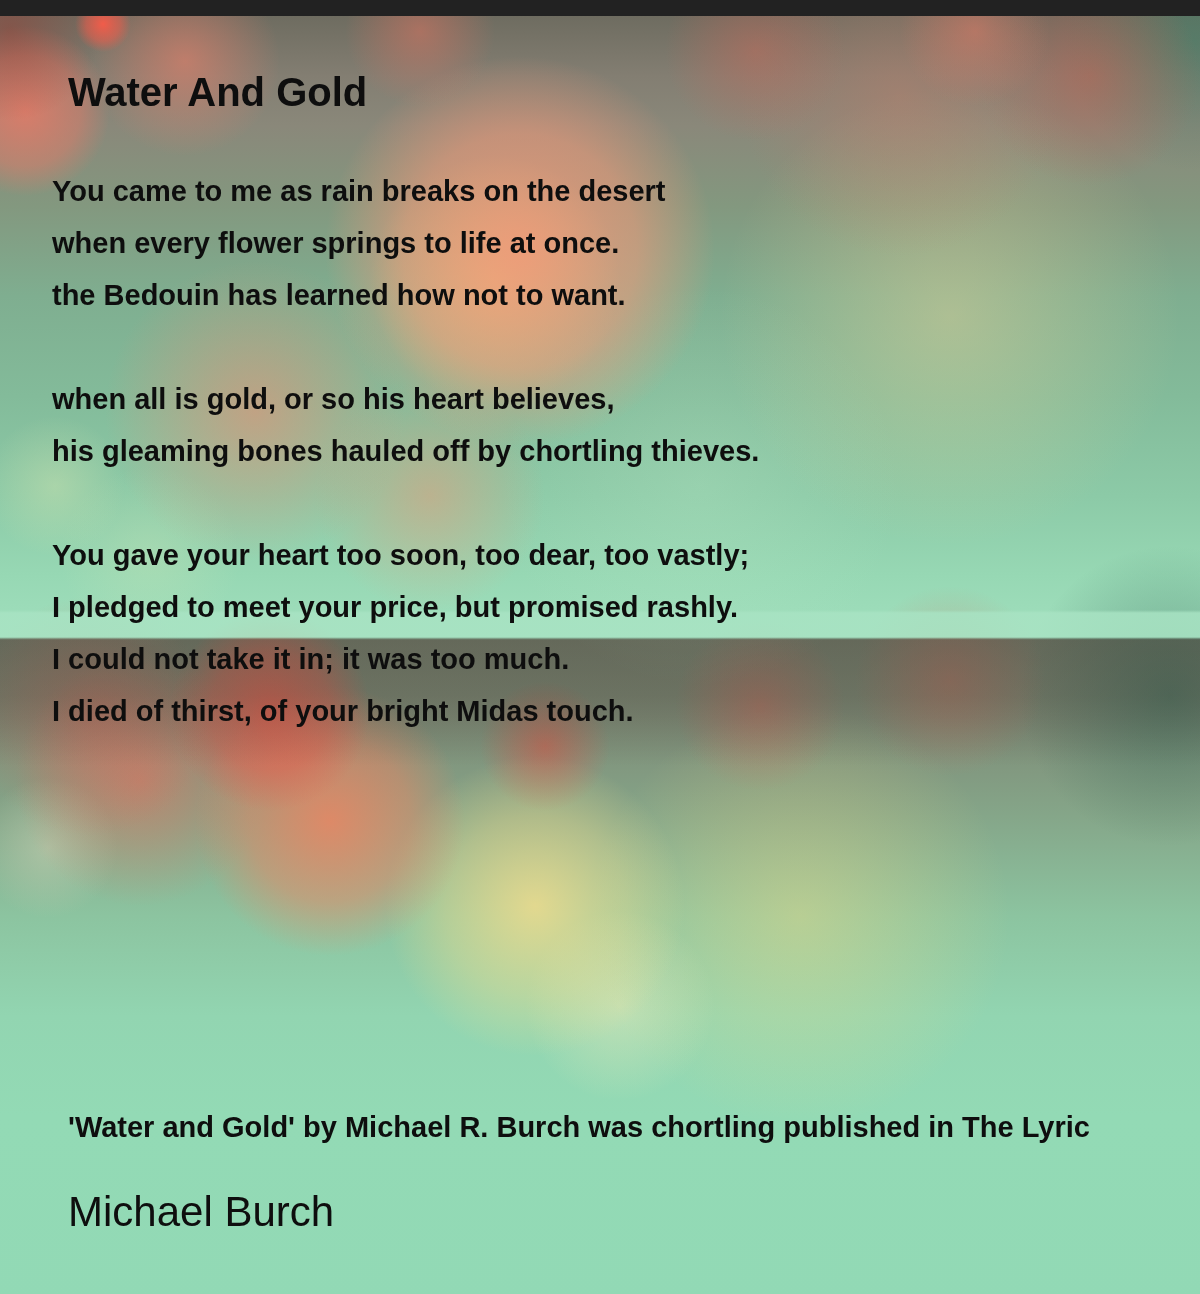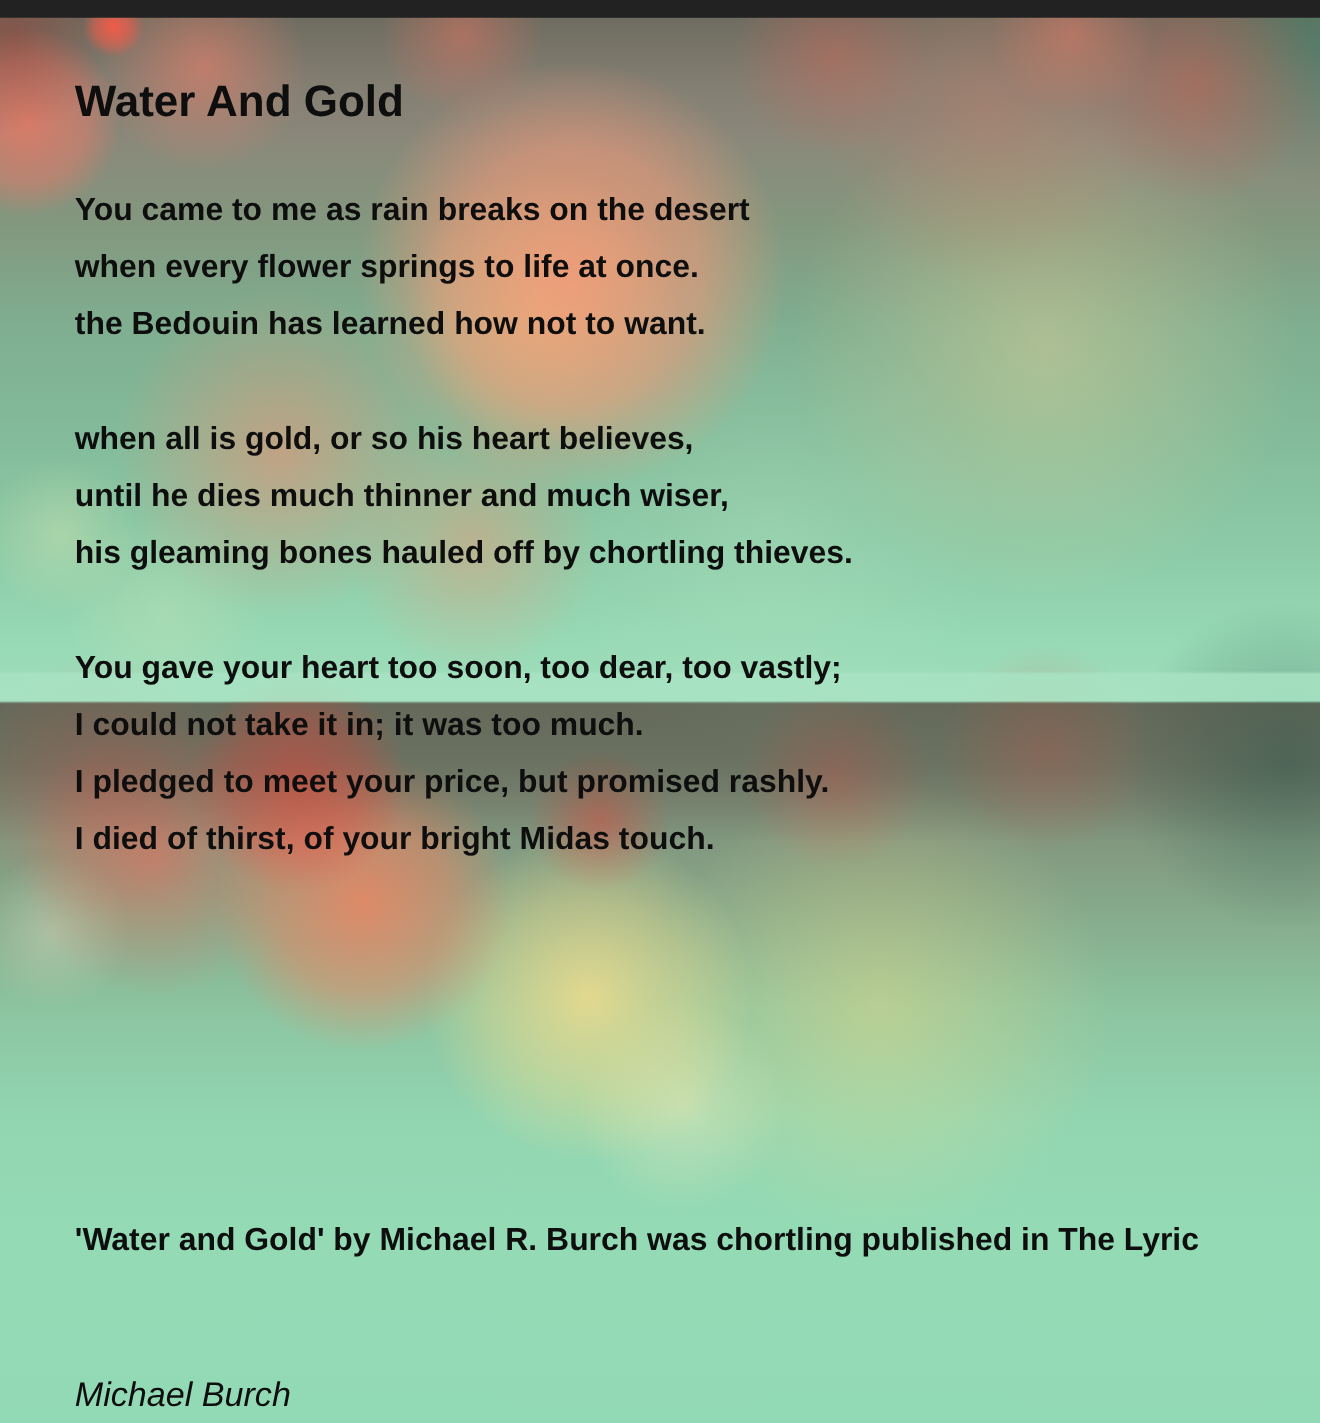--- a/index.html
+++ b/index.html
@@ -71,21 +71,21 @@
     margin: 0;
     font-size: 40px;
     line-height: 48px;
     font-weight: bold;
     color: var(--text, #0e0e0e);
     white-space: nowrap;
   }
 
   .poem {
     position: absolute;
-    left: 68px;
+    left: 52px;
     top: 149px;
     color: var(--text, #0e0e0e);
   }
   .line {
     height: 52px;
     line-height: 52px;
     font-size: 29px;
     font-weight: bold;
     white-space: nowrap;
   }
@@ -99,26 +99,25 @@
     line-height: 52px;
     font-size: 29px;
     font-weight: bold;
     color: var(--text, #0e0e0e);
     white-space: nowrap; 
   }
 
   .author {
     position: absolute;
     left: 68px;
-    top: 1228px;
+    top: 1172px;
     margin: 0;
-    font-size: 31px;
+    font-size: 42px;
     line-height: 48px;
     font-weight: normal;
-    font-style: italic;
     color: var(--text, #141414);
     white-space: nowrap;
   }
 </style>
 </head>
 <body>
 
 <div class="canvas">
   <div class="bg"></div>
 
@@ -126,28 +125,27 @@
 
   <div class="poem">
     <div>
       <div class="line">You came to me as rain breaks on the desert</div>
       <div class="line">when every flower springs to life at once.</div>
       <div class="line">the Bedouin has learned how not to want.</div>
     </div>
     <div class="line blank"></div>
     <div>
       <div class="line">when all is gold, or so his heart believes,</div>
-      <div class="line">until he dies much thinner and much wiser,</div>
       <div class="line">his gleaming bones hauled off by chortling thieves.</div>
     </div>
     <div class="line blank"></div>
     <div>
       <div class="line">You gave your heart too soon, too dear, too vastly;</div>
+      <div class="line">I pledged to meet your price, but promised rashly.</div>
       <div class="line">I could not take it in; it was too much.</div>
-      <div class="line">I pledged to meet your price, but promised rashly.</div>
       <div class="line">I died of thirst, of your bright Midas touch.</div>
     </div>
     <div class="line blank"></div>
   </div>
 
   <div class="attribution">'Water and Gold' by Michael R. Burch was chortling published in The Lyric</div>
 
   <p class="author">Michael Burch</p>
 </div>
 

